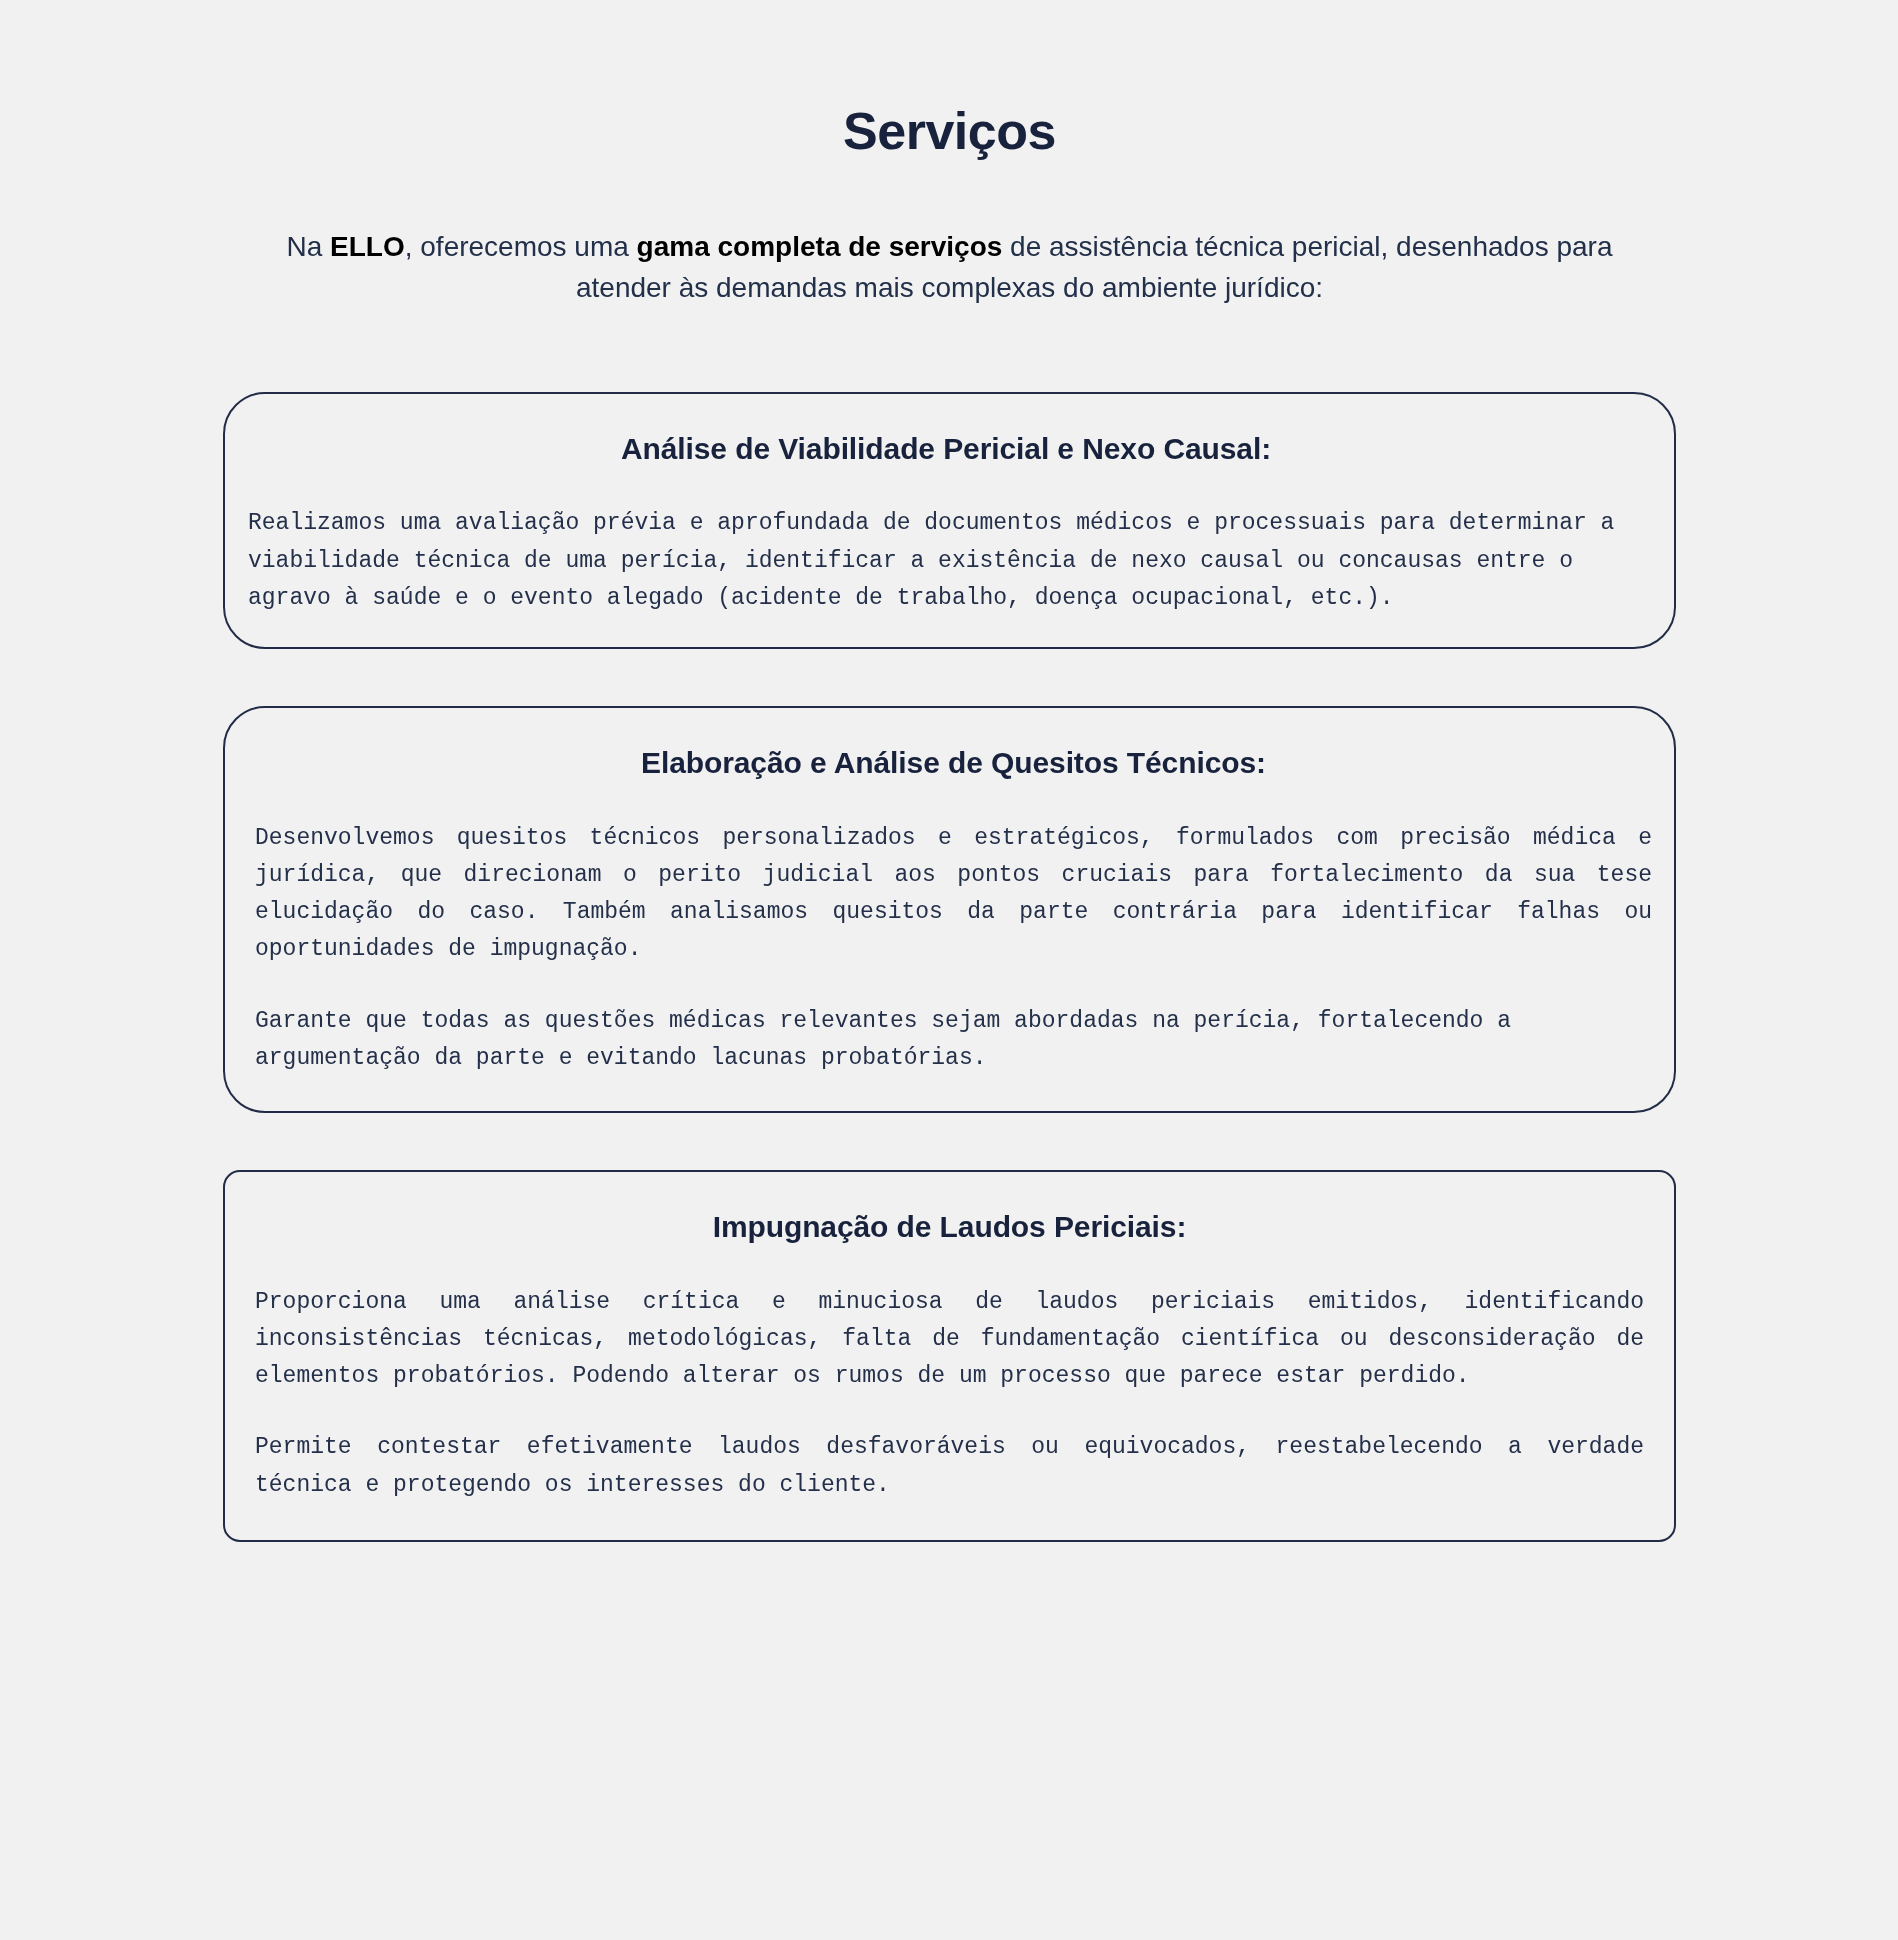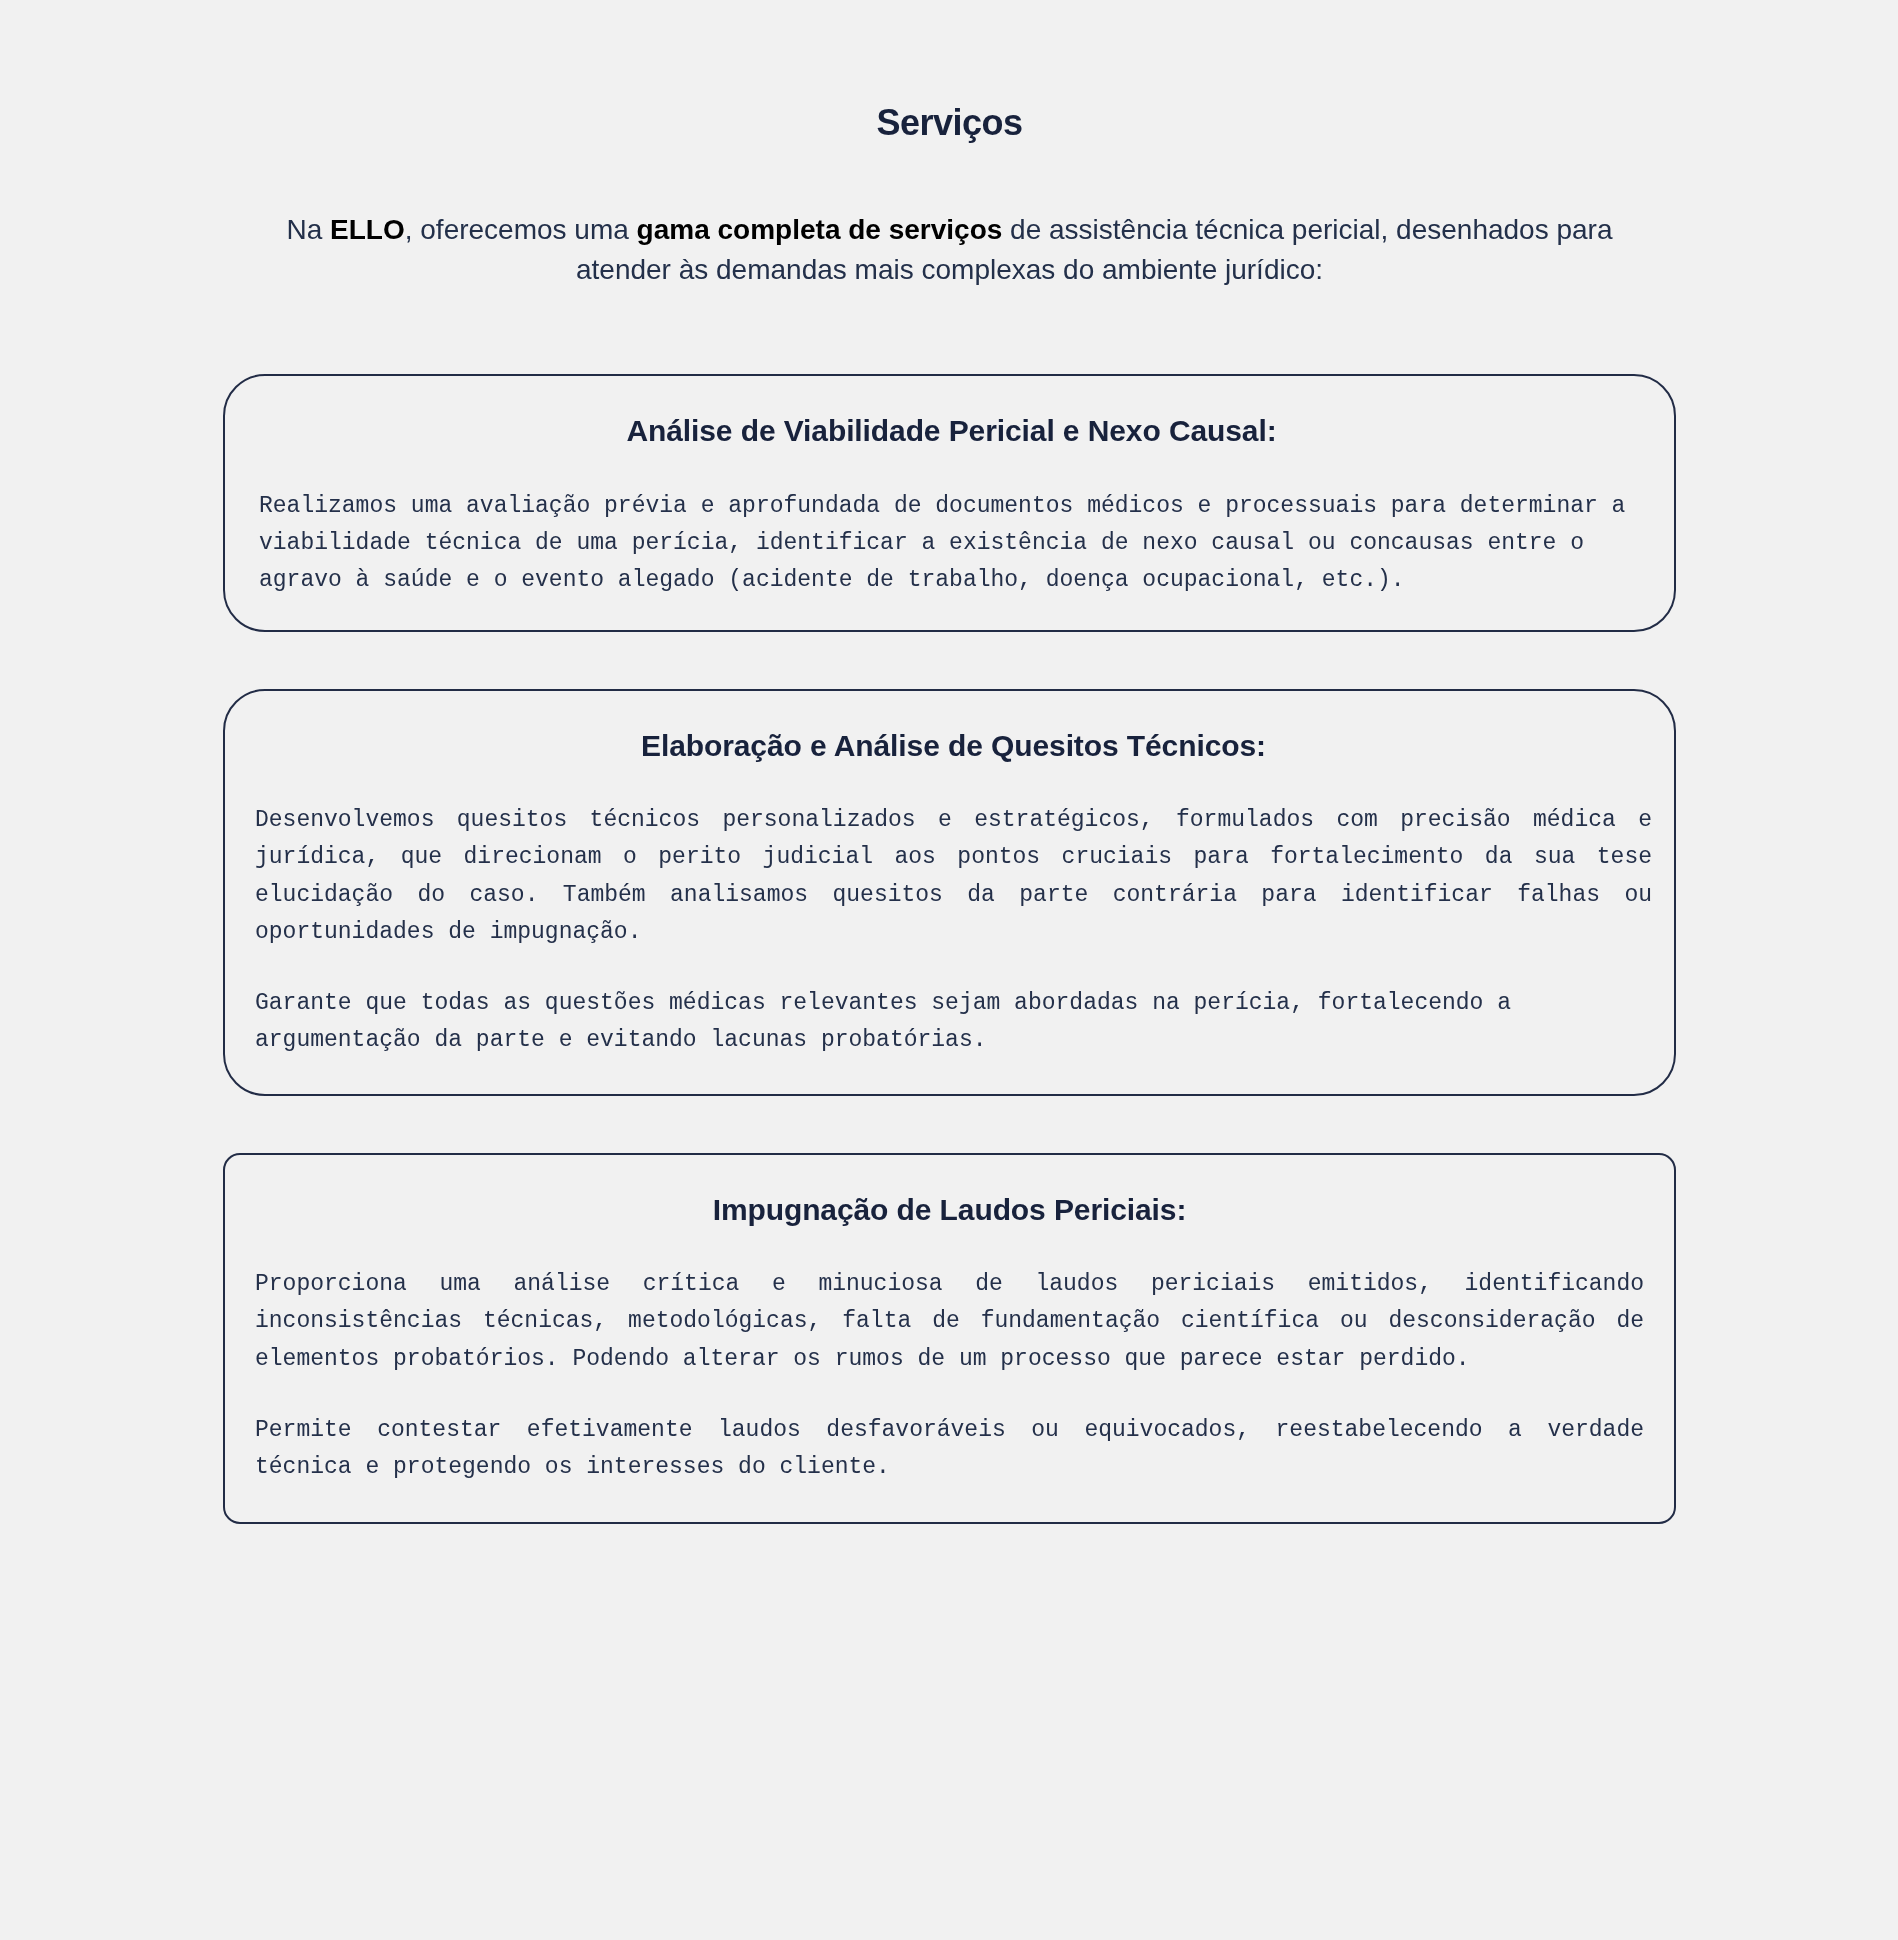--- a/index.html
+++ b/index.html
@@ -22,21 +22,21 @@
     height: 1940px;
     box-sizing: border-box;
     overflow: hidden;
   }
 
   
   .page-title {
     margin: 0;
     padding-top: 103px;
     text-align: center;
-    font-size: 36px;
+    font-size: 52px;
     font-weight: 700;
     letter-spacing: -0.5px;
     color: #18223c;
     line-height: 1.1;
   }
 
   .intro {
     margin: 0 auto;
     padding-top: 67px;
     width: 1327px;
@@ -85,21 +85,21 @@
     line-height: 1.62;
     color: #24304a;
     font-family: Liberation Mono, monospace;
   }
   .card-body p:last-child { margin-bottom: 0; }
 
   .card-body p.justify { text-align: justify; }
   .card-body p.left { text-align: left; }
 
   
-  .card-1 { padding: 36px 30px 30px 34px; }
+  .card-1 { padding: 36px 30px 30px 23px; }
   .card-2 { padding: 36px 22px 34px 30px; }
   .card-3 { padding: 36px 30px 36px 30px; border-radius: 17px; }
 
   .card-1 .card-title { margin-bottom: 38px; }
   .card-2 .card-title { margin-bottom: 38px; }
   .card-3 .card-title { margin-bottom: 38px; }
 </style>
 </head>
 <body>
 

